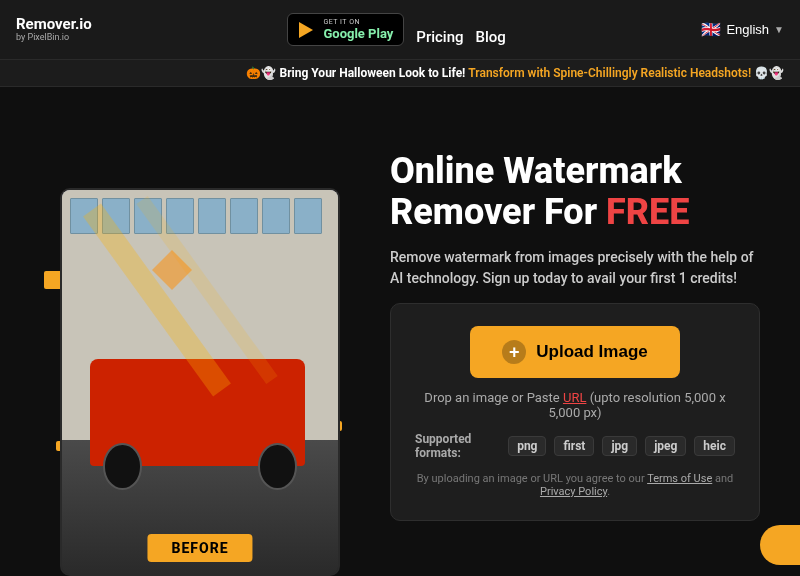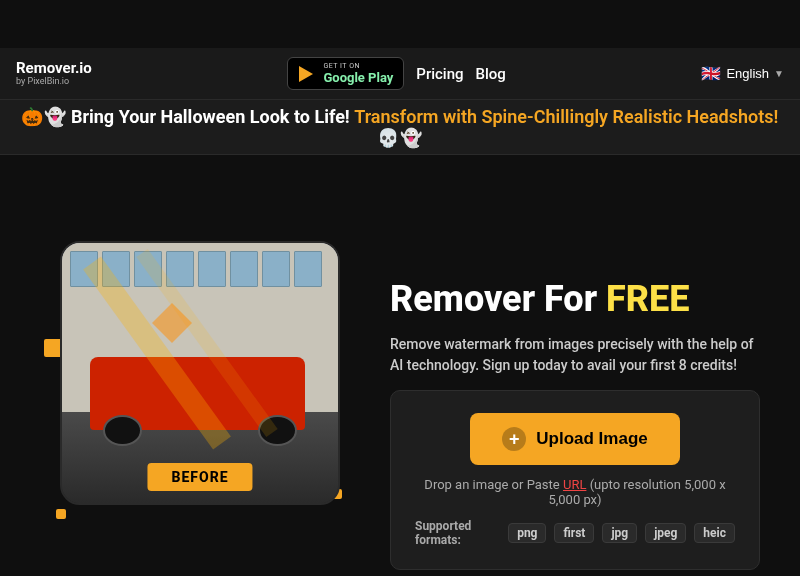--- a/index.html
+++ b/index.html
@@ -13,41 +13,40 @@
       position: relative;
     }
 
     
     .navbar {
       display: flex;
       align-items: center;
       justify-content: space-between;
       background-color: #1a1a1a;
       padding: 8px 16px;
-      height: 52px;
+      height: 60px;
       border-bottom: 1px solid #2a2a2a;
-      margin-top: 48px;
     }
     .navbar-logo {
       display: flex;
       flex-direction: column;
       line-height: 1.1;
     }
     .navbar-logo .logo-main {
       font-size: 15px;
       font-weight: 700;
       color: #fff;
     }
     .navbar-logo .logo-sub {
       font-size: 9px;
       color: #aaa;
     }
     .navbar-center {
       display: flex;
-      align-items: center;
+      align-items: flex-end;
       gap: 12px;
     }
     .google-play-btn {
       display: flex;
       align-items: center;
       background: #000;
       border: 1px solid #444;
       border-radius: 6px;
       padding: 4px 10px 4px 8px;
       gap: 7px;
@@ -114,22 +113,22 @@
       font-size: 13px;
       font-weight: 700;
       cursor: pointer;
     }
 
     
     .announcement-bar {
       background: #1c1c1c;
       border-bottom: 1px solid #2a2a2a;
       padding: 6px 16px;
-      text-align: center;
-      font-size: 18px;
+      text-align: right;
+      font-size: 12px;
       color: #fff;
     }
     .announcement-bar .highlight-link {
       color: #f5a623;
       text-decoration: none;
       font-weight: 600;
     }
 
     
     .main-content {
@@ -145,27 +144,27 @@
     .image-section {
       position: relative;
       flex-shrink: 0;
       width: 310px;
       height: 340px;
       margin-top: 10px;
     }
     .image-frame {
       position: relative;
       width: 280px;
-      height: 264px;
+      height: 388px;
       background: #1a1a1a;
-      border-radius: 20px;
+      border-radius: 10px;
       overflow: hidden;
       border: 2px solid #2a2a2a;
       margin-left: 20px;
-      margin-top: 2px;
+      margin-top: 17px;
     }
     
     .car-image-bg {
       width: 100%;
       height: 100%;
       background: linear-gradient(
         180deg,
         #b0b8c8 0%,
         #8a9ab0 30%,
         #c8c0a8 50%,
@@ -279,21 +278,21 @@
       flex-direction: column;
       gap: 14px;
     }
     .headline {
       font-size: 36px;
       font-weight: 800;
       line-height: 1.15;
       color: #fff;
     }
     .headline .free-text {
-      color: #fde047;
+      color: #ef4444;
     }
     .subheadline {
       font-size: 14px;
       color: #ccc;
       line-height: 1.5;
       max-width: 380px;
       font-weight: 500;
     }
 
     
@@ -462,41 +461,44 @@
             <polygon points="90,80 110,60 130,80 110,100" fill="rgba(255,140,0,0.5)"></polygon>
           </svg>
         </div>
       </div>
       <div class="before-badge">BEFORE</div>
     </div>
   </div>
 
   <div class="text-section">
     <h1 class="headline">
-      <br>
+      <span>Online Watermark</span><br>
       <span>Remover For </span><span class="free-text">FREE</span>
     </h1>
-    <p class="subheadline">Remove watermark from images precisely with the help of AI technology. Sign up today to avail your first 8 credits!</p>
+    <p class="subheadline">Remove watermark from images precisely with the help of AI technology. Sign up today to avail your first 1 credits!</p>
 
     <div class="upload-card">
       <button class="upload-btn">
         <span class="upload-plus-icon">+</span>
         <span>Upload Image</span>
       </button>
 
       <p class="drop-text">
         <span>Drop an image or Paste </span><a class="url-link">URL</a><span> (upto resolution 5,000 x 5,000 px)</span>
       </p>
 
       <div class="formats-row">
         <span>Supported formats:</span>
         <span class="format-badge">png</span>
         <span class="format-badge">first</span>
         <span class="format-badge">jpg</span>
         <span class="format-badge">jpeg</span>
         <span class="format-badge">heic</span>
       </div>
 
+      <p class="terms-text">
+        <span>By uploading an image or URL you agree to our </span><a>Terms of Use</a><span> and </span><a>Privacy Policy</a><span>.</span>
+      </p>
     </div>
   </div>
 
   <div class="floating-circle"></div>
 </div>
 
 </body></html>

